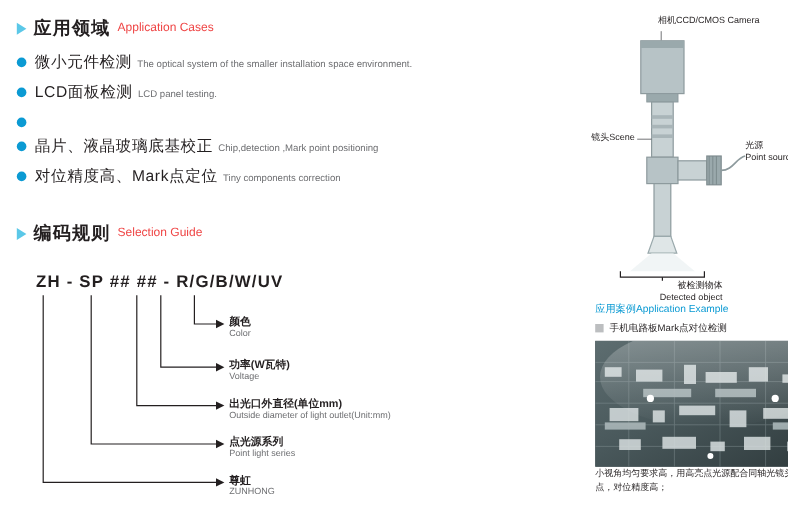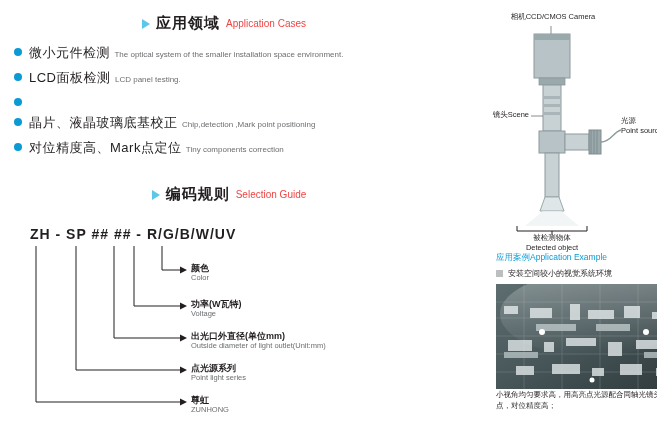--- a/index.html
+++ b/index.html
@@ -23,21 +23,20 @@
     border-top: 5px solid transparent;
     border-bottom: 5px solid transparent;
     display: inline-block;
     margin-right: 6px;
     vertical-align: middle;
   }
   .sec-title {
     display: flex;
     align-items: center;
     margin: 0;
-    justify-content: center;
   }
   .sec-title .cn {
     font-size: 15px;
     font-weight: bold;
     color: #231f20;
     letter-spacing: 1px;
   }
   .sec-title .en {
     font-size: 10px;
     color: #ef4444;
@@ -136,21 +135,21 @@
     position: relative;
     width: 190px;
     height: 225px;
   }
   .diag-cap {
     position: absolute;
     font-size: 7.5px;
     color: #231f20;
     white-space: nowrap;
     line-height: 10px;
-    text-align: center;
+    text-align: right;
   }
 
   
   #app-example {
     position: absolute;
     left: 455px;
     top: 252px;
     width: 228px;
     padding-left: 41px;
   }
@@ -350,21 +349,21 @@
 </div>
 
 <div id="app-example">
 
   <div id="app-example-title">
     <span>应用案例</span><span>Application Example</span>
   </div>
 
   <div id="app-example-sub">
     <span class="sq"></span>
-    <span>安装空间较小的视觉系统环境</span>
+    <span>手机电路板Mark点对位检测</span>
   </div>
 
   <div id="app-photo">
     <svg width="192" height="105">
       <defs>
         <linearGradient id="pcbg" x1="0" y1="0" x2="1" y2="1">
           <stop offset="0%" stop-color="#5d6d70"></stop>
           <stop offset="45%" stop-color="#49585b"></stop>
           <stop offset="100%" stop-color="#2e393b"></stop>
         </linearGradient>

